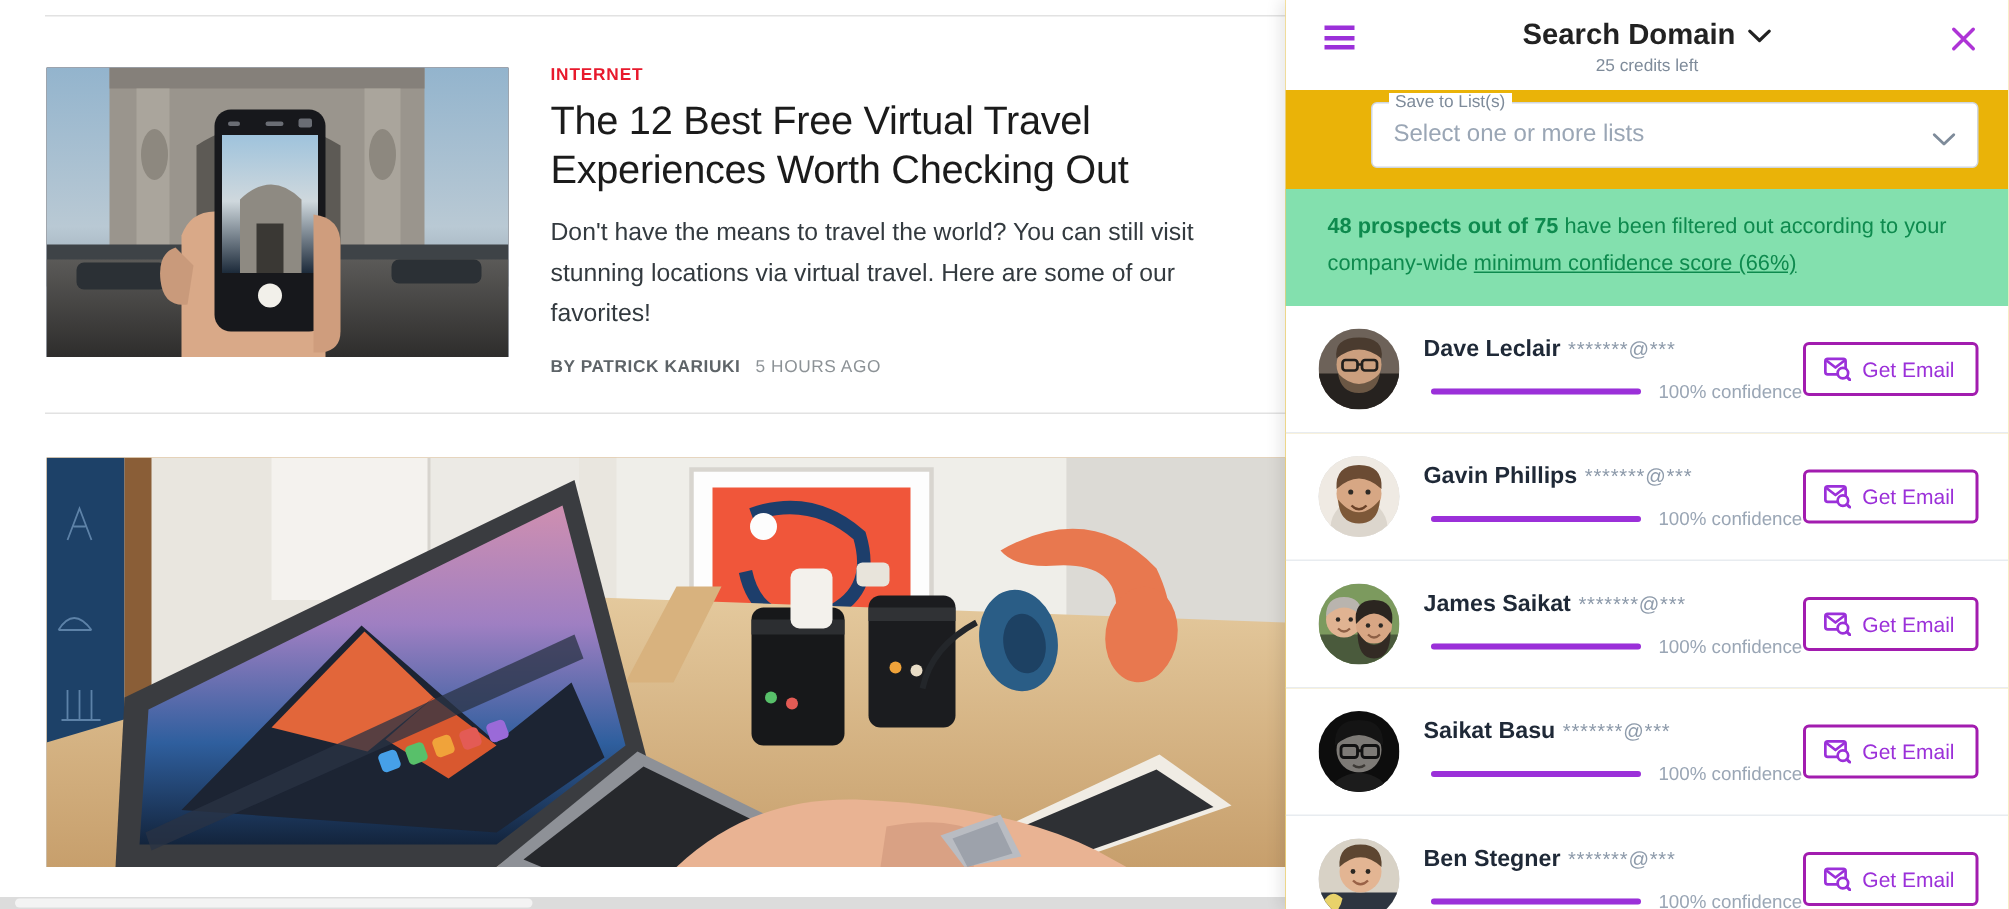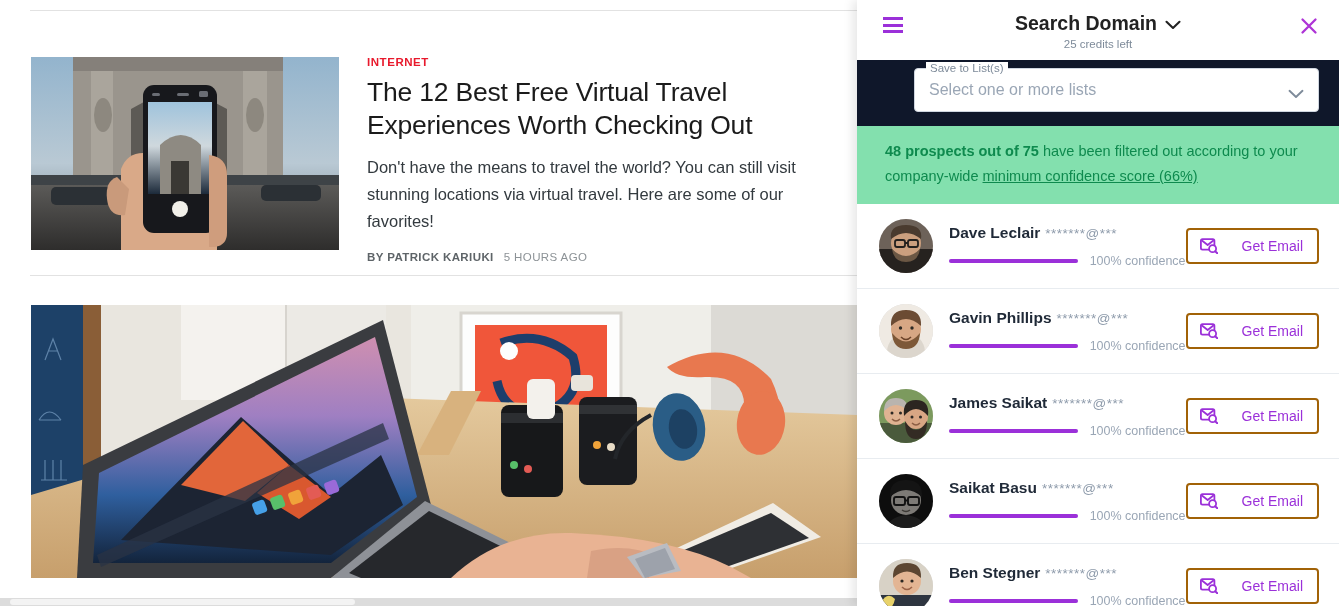--- a/index.html
+++ b/index.html
@@ -23,21 +23,21 @@
   .top-rule {
     position: absolute; left: 30px; top: 10px;
     width: 827px; height: 1px; background: #e2e2e2;
   }
   .mid-rule {
     position: absolute; left: 30px; top: 275px;
     width: 827px; height: 1px; background: #e2e2e2;
   }
 
   
-  .article1 { position:absolute; left:0; top:12px; width:857px; height:275px; }
+  .article1 { position:absolute; left:0; top:0; width:857px; height:275px; }
   .thumb1 {
     position: absolute; left: 31px; top: 45px;
     width: 308px; height: 193px;
     overflow: hidden;
     background: #3d4552;
   }
   .thumb1 svg { display:block; width:308px; height:193px; }
 
   .art1-text { position: absolute; left: 367px; top: 43px; width: 480px; }
   .kicker {
@@ -77,21 +77,21 @@
   }
   #hscroll .thumb {
     position:absolute; left:10px; top:1px; width:345px; height:6px;
     background:#f3f3f3; border-radius:3px;
   }
 
   
   #panel {
     position:absolute; right:0; top:0;
     width: 482px; height: 606px;
-    background:#0f172a;
+    background:#eab308;
     box-shadow: -4px 0 10px rgba(0,0,0,.10);
     overflow:hidden;
     display:flex; flex-direction:column;
   }
 
   .p-header {
     position:relative; height: 60px; flex:0 0 60px; background:#fff;
   }
   .burger {
     position:absolute; left: 26px; top: 17px;
@@ -172,22 +172,22 @@
   }
   .rbar-line { display:flex; align-items:center; margin-top: 12px; justify-content: flex-end; }
   .bar-track { width: 140px; height: 4px; background:#e9edf2; border-radius:2px; }
   .bar-fill { height:4px; background:#9B30D9; border-radius:2px; }
   .conf {
     margin-left: 12px; font-size: 12.5px; color:#9aa6b5; white-space:nowrap;
   }
 
   .get-btn {
     flex:0 0 auto;
-    display:inline-flex; align-items:center; gap:24px;
-    border: 2px solid #a16207; border-radius:4px;
+    display:inline-flex; align-items:center; gap:8px;
+    border: 2px solid #a21caf; border-radius:4px;
     color:#9B30D9; background:#fff;
     padding: 8px 14px 8px 12px;
     font-size: 14px; cursor:pointer; white-space:nowrap;
   }
   .get-btn svg { display:block; }
 </style>
 </head>
 <body>
 
 <div id="root">

